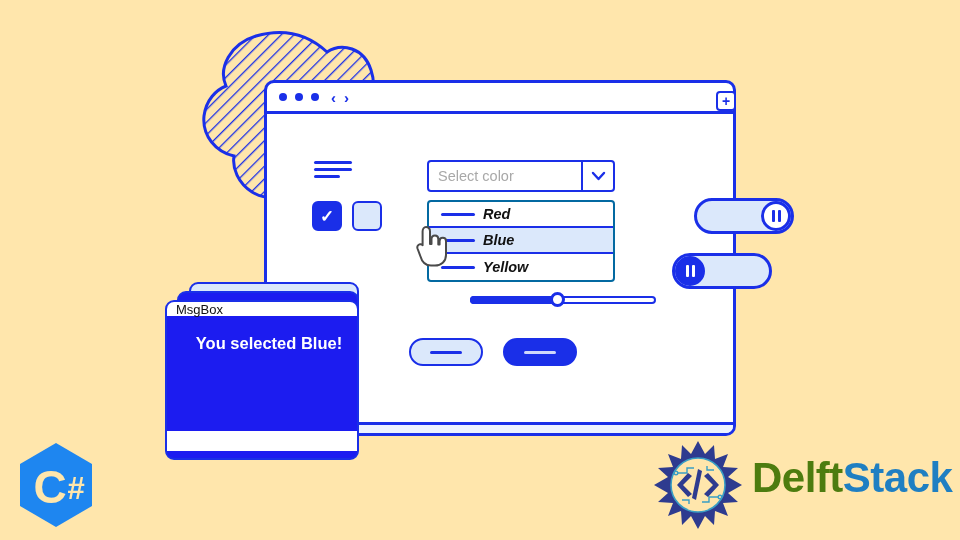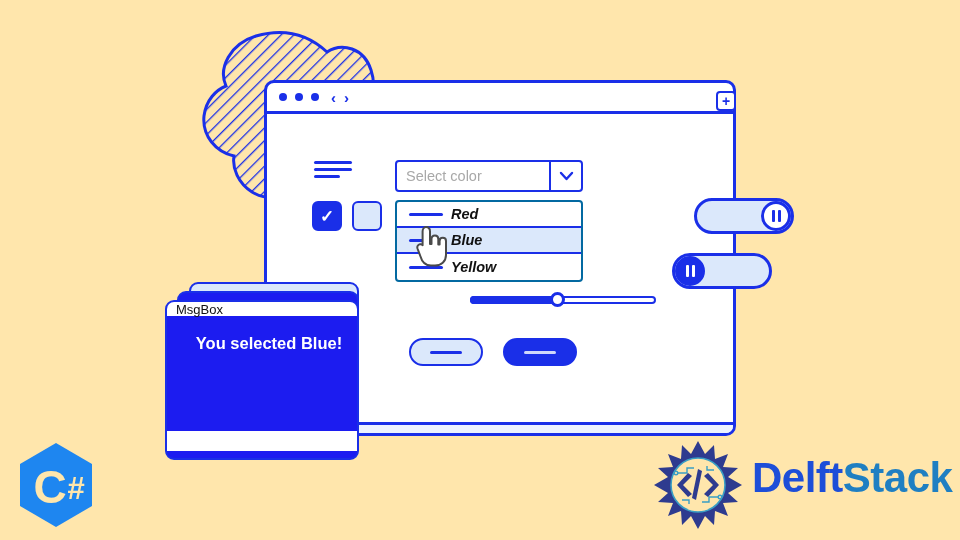--- a/index.html
+++ b/index.html
@@ -129,21 +129,21 @@
     line-height: 1;
   }
   .cb.off {
     background: #dbe8fb;
     border: 2px solid #1a2fe8;
   }
 
   
   .selwrap {
     position: absolute;
-    left: 128px; top: 77px;
+    left: 160px; top: 77px;
     width: 188px;
   }
   .selbox {
     height: 32px;
     border: 2px solid #1a2fe8;
     border-radius: 4px;
     background: #ffffff;
     box-sizing: border-box;
     display: flex;
     align-items: center;
@@ -368,21 +368,21 @@
   .cslogo { position: absolute; left: 16px; top: 441px; width: 80px; height: 88px; }
   .dslogo { position: absolute; left: 652px; top: 440px; width: 296px; height: 90px; }
   .dstext {
     position: absolute;
     left: 100px; top: 14px;
     font-size: 42px;
     font-weight: 700;
     letter-spacing: -0.5px;
     white-space: nowrap;
   }
-  .d1 { color: #1d4ed8; }
+  .d1 { color: #4d7c0f; }
   .d2 { color: #1f7fc2; }
 </style>
 </head>
 <body>
 
 <div class="stage">
 
   <svg class="blob" viewBox="0 0 182 180">
     <defs>
       <pattern id="hatch" width="9" height="9" patternUnits="userSpaceOnUse" patternTransform="rotate(45)">

